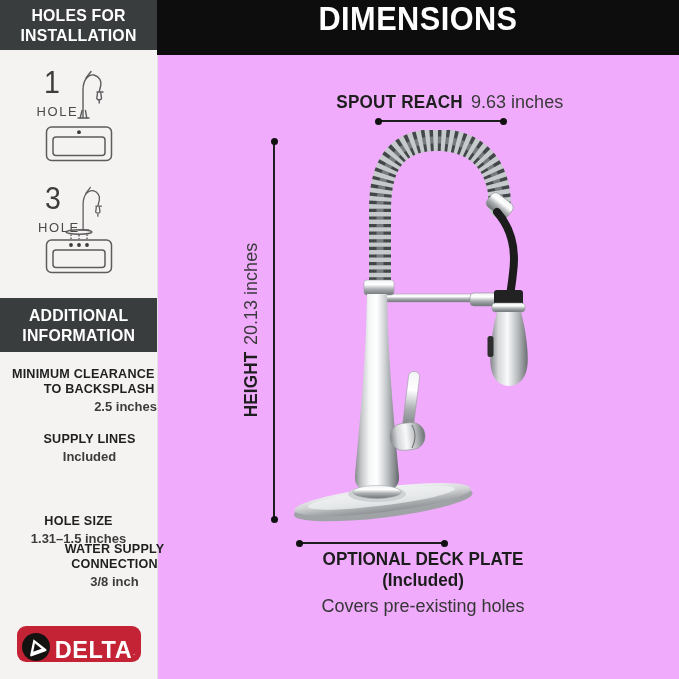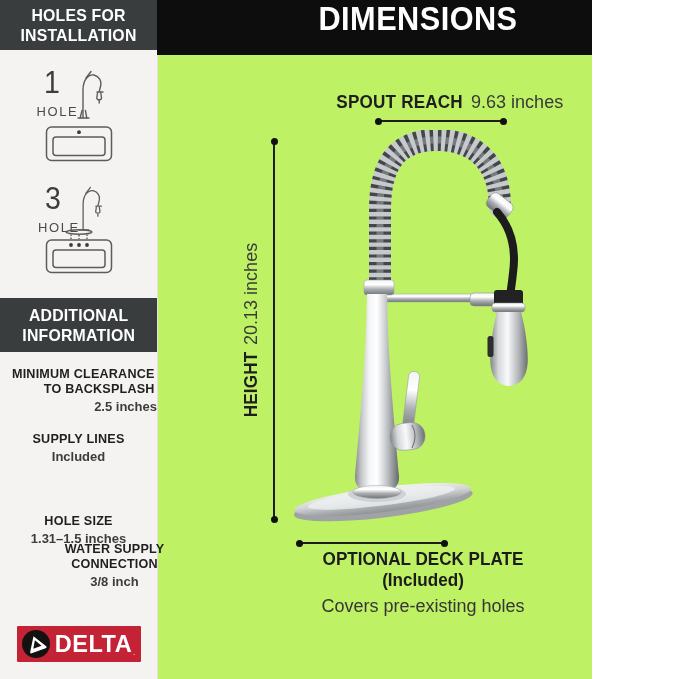--- a/index.html
+++ b/index.html
@@ -1,17 +1,17 @@
 <!DOCTYPE html>
 <html><head>
 <meta charset="utf-8">
 <style>
   html,body{margin:0;padding:0;background:#fff;}
   body{font-family:"Liberation Sans","DejaVu Sans",sans-serif;-webkit-font-smoothing:antialiased;}
-  #stage{position:relative;width:592px;height:679px;background:#bef264;overflow:hidden;}
+  #stage{position:relative;width:679px;height:679px;background:#f0abfc;overflow:hidden;}
   .pre{white-space:pre-line;}
 
   
   #sidebar{position:absolute;left:0;top:0;width:157px;height:679px;background:#f4f3f1;border-right:1px solid #e3e1df;}
   .side-header{position:absolute;left:0;width:157px;background:#3a3d3e;color:#fff;
     display:flex;align-items:center;justify-content:center;text-align:center;
     font-weight:bold;font-size:16.5px;line-height:1.22;letter-spacing:.2px;}
   #holes-header{top:0;height:50px;}
   #additional-header{top:298px;height:54px;}
   .hdr-inner{display:inline-block;transform:scaleX(.96);}
@@ -21,22 +21,22 @@
   .hole-num{width:30px;color:#3d3d3d;}
   .hole-num .num{font-size:31px;line-height:30px;font-weight:400;display:block;transform:scaleX(.92);}
   .hole-num .lbl{font-size:13px;letter-spacing:1.6px;display:block;margin-top:6px;color:#4a4a4a;}
   .mini-art{display:block;}
   .sink-wrap{margin-top:2px;}
 
   .info-item{position:absolute;left:0;width:157px;text-align:center;color:#222;}
   .info-title{font-weight:bold;font-size:13px;line-height:15px;letter-spacing:.2px;color:#1f1f1f;transform:scaleX(.97);}
   .info-value{font-size:13px;line-height:18px;margin-top:2px;color:#3c3c3c;font-weight:bold;}
 
-  #delta-logo{position:absolute;left:17px;top:626px;width:124px;height:36px;background:#C42336;border-radius:1px;
-    display:flex;align-items:center;padding-left:4px;box-sizing:border-box;}
+  #delta-logo{position:absolute;left:17px;top:626px;width:124px;height:36px;background:#C42336;border-radius:9px;
+    display:flex;align-items:flex-end;padding-left:4px;box-sizing:border-box;}
   #delta-logo .wordmark{color:#fff;font-weight:bold;font-size:24px;letter-spacing:.5px;line-height:1;margin-left:3px;transform:scaleX(.98);}
   #delta-logo .tm{color:#fff;font-size:8px;align-self:flex-end;margin-bottom:5px;}
 
   
   #dims-header{position:absolute;left:157px;top:0;width:522px;height:55px;background:#0d0d0d;color:#fff;
     display:flex;justify-content:center;}
   #dims-header .t{font-size:33px;font-weight:bold;letter-spacing:.5px;transform:scaleX(.93);}
 
   
   .measure-text{color:#1e1e1e;font-size:18px;}
@@ -139,21 +139,21 @@
     <div class="side-header" id="additional-header">
       <span class="hdr-inner pre">ADDITIONAL
 INFORMATION</span>
     </div>
 
     <div class="info-item" style="top:366px;text-align:right;">
       <div class="info-title pre">MINIMUM CLEARANCE
 TO BACKSPLASH</div>
       <div class="info-value">2.5 inches</div>
     </div>
-    <div class="info-item" style="top:431px;">
+    <div class="info-item" style="top:431px;margin-left:11px;">
       <div class="info-title pre">SUPPLY LINES</div>
       <div class="info-value">Included</div>
     </div>
     <div class="info-item" style="top:486px;margin-top:27px;">
       <div class="info-title pre">HOLE SIZE</div>
       <div class="info-value">1.31–1.5 inches</div>
     </div>
     <div class="info-item" style="top:541px;padding-left:36px;">
       <div class="info-title pre">WATER SUPPLY
 CONNECTION</div>

